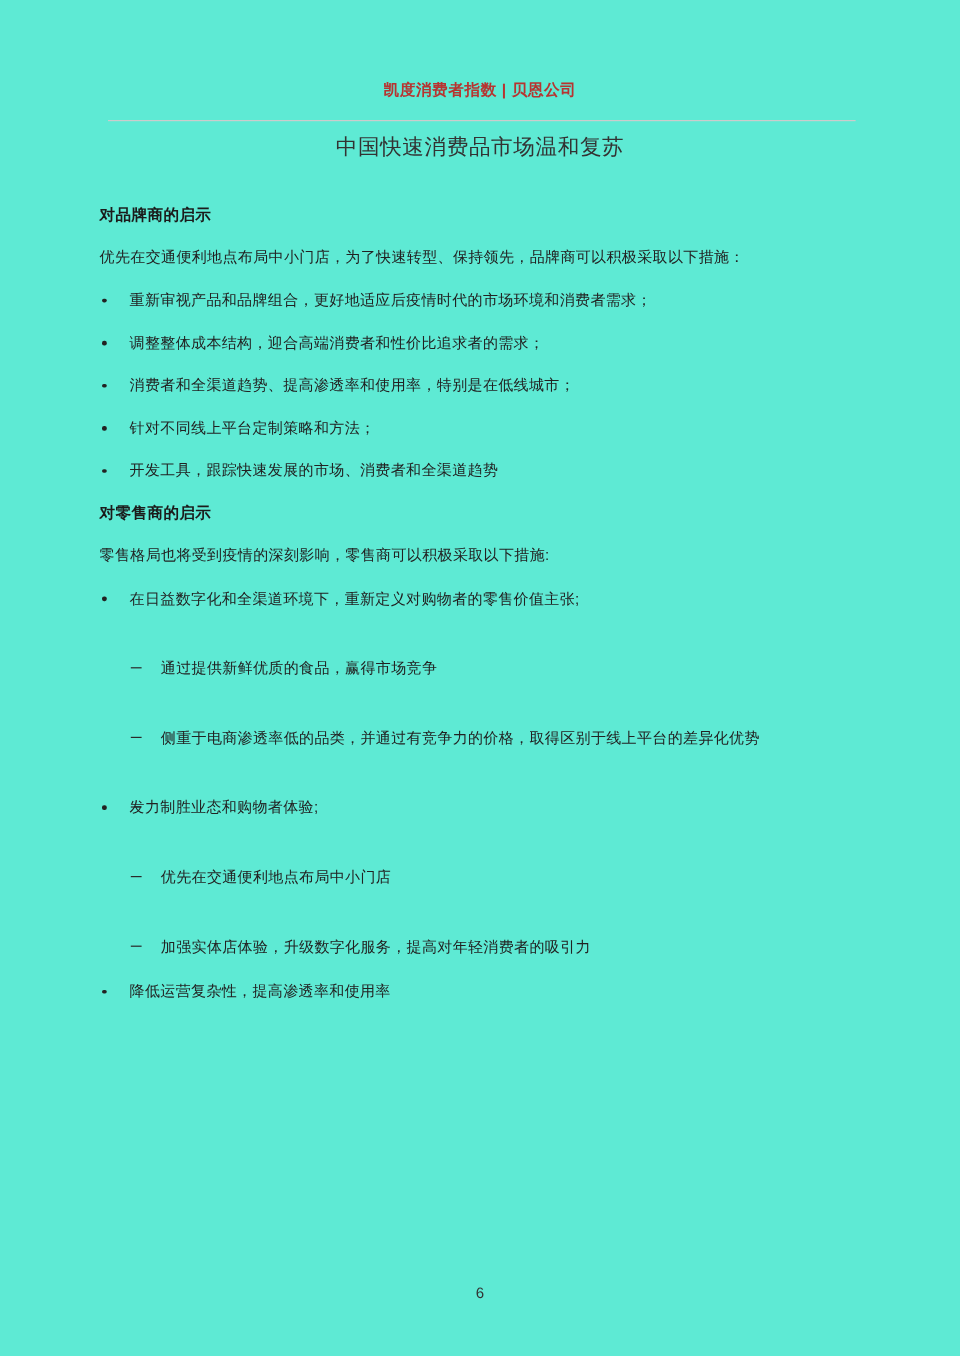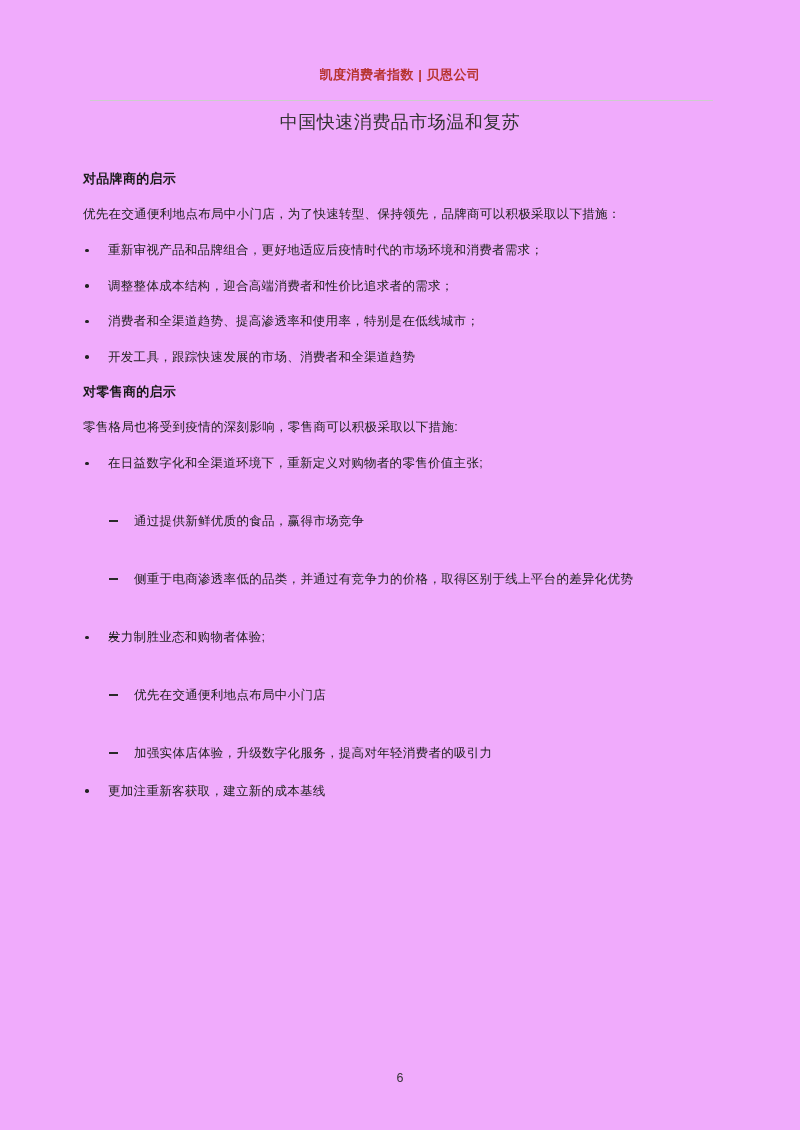--- a/index.html
+++ b/index.html
@@ -1,20 +1,20 @@
 <!DOCTYPE html>
 <html lang="zh"><head>
 <meta charset="utf-8">
 <style>
   html, body { margin: 0; padding: 0; background: #ffffff; }
   .page {
     position: relative;
     width: 800px;
     height: 1130px;
-    background: #f0abfc;
+    background: #5eead4;
     font-family: "Liberation Sans", sans-serif;
     color: #222222;
     overflow: hidden;
   }
   
   .header { padding-top: 67px; }
   .brand {
     text-align: center;
     font-size: 13px;
     line-height: 16px;
@@ -108,35 +108,36 @@
 
   <div class="content">
 
   <section class="section">
     <h2 class="section-heading">对品牌商的启示</h2>
     <p class="section-intro">优先在交通便利地点布局中小门店，为了快速转型、保持领先，品牌商可以积极采取以下措施：</p>
     <ul class="bullet-list">
           <li class="bullet-item"><span class="marker dot"></span><span class="bullet-text">重新审视产品和品牌组合，更好地适应后疫情时代的市场环境和消费者需求；</span></li>
           <li class="bullet-item"><span class="marker dot"></span><span class="bullet-text">调整整体成本结构，迎合高端消费者和性价比追求者的需求；</span></li>
           <li class="bullet-item"><span class="marker dot"></span><span class="bullet-text">消费者和全渠道趋势、提高渗透率和使用率，特别是在低线城市；</span></li>
+          <li class="bullet-item"><span class="marker dot"></span><span class="bullet-text">针对不同线上平台定制策略和方法；</span></li>
           <li class="bullet-item"><span class="marker dot"></span><span class="bullet-text">开发工具，跟踪快速发展的市场、消费者和全渠道趋势</span></li>
         </ul>
   </section>
 
   <section class="section">
     <h2 class="section-heading">对零售商的启示</h2>
     <p class="section-intro">零售格局也将受到疫情的深刻影响，零售商可以积极采取以下措施:</p>
     <ul class="bullet-list">
           <li class="bullet-item"><span class="marker dot"></span><span class="bullet-text">在日益数字化和全渠道环境下，重新定义对购物者的零售价值主张;</span></li>
           <li class="sub-item"><span class="marker dash"></span><span class="bullet-text">通过提供新鲜优质的食品，赢得市场竞争</span></li>
           <li class="sub-item"><span class="marker dash"></span><span class="bullet-text">侧重于电商渗透率低的品类，并通过有竞争力的价格，取得区别于线上平台的差异化优势</span></li>
           <li class="sub-item"><span class="marker dash"></span></li>
           <li class="bullet-item"><span class="marker dot"></span><span class="bullet-text">发力制胜业态和购物者体验;</span></li>
           <li class="sub-item"><span class="marker dash"></span><span class="bullet-text">优先在交通便利地点布局中小门店</span></li>
           <li class="sub-item"><span class="marker dash"></span><span class="bullet-text">加强实体店体验，升级数字化服务，提高对年轻消费者的吸引力</span></li>
-          <li class="bullet-item"><span class="marker dot"></span><span class="bullet-text">更加注重新客获取，建立新的成本基线</span></li>
+          <li class="bullet-item"><span class="marker dot"></span><span class="bullet-text">降低运营复杂性，提高渗透率和使用率</span></li>
         </ul>
   </section>
 </div>
 
   <div class="footer">6</div>
 
 </div>
 
 </body></html>

